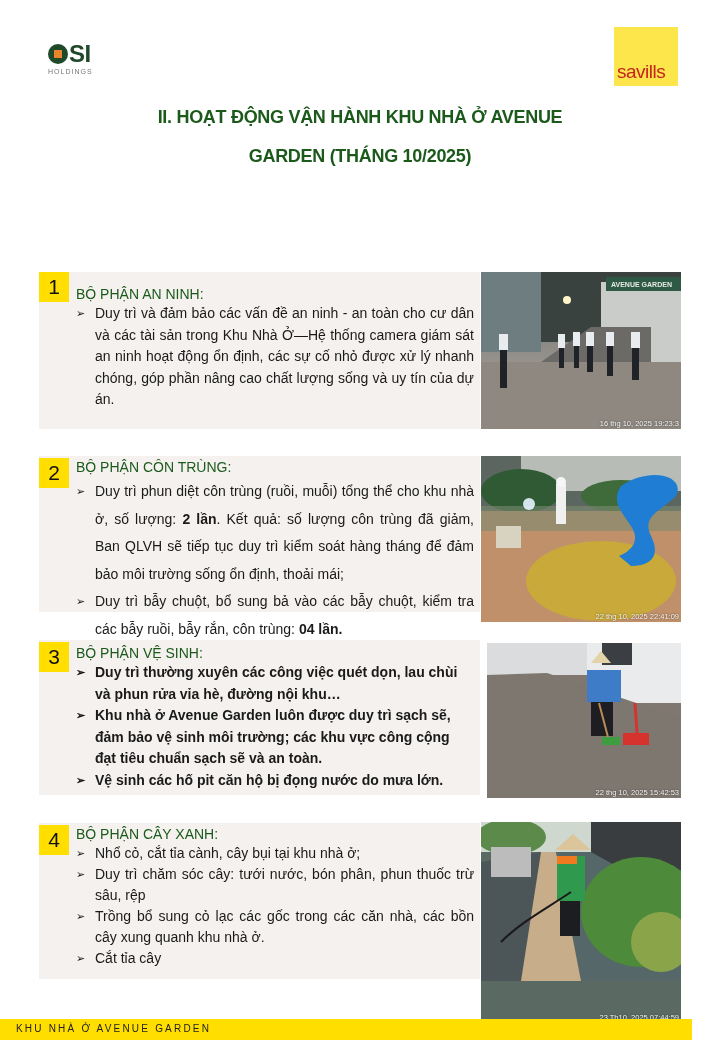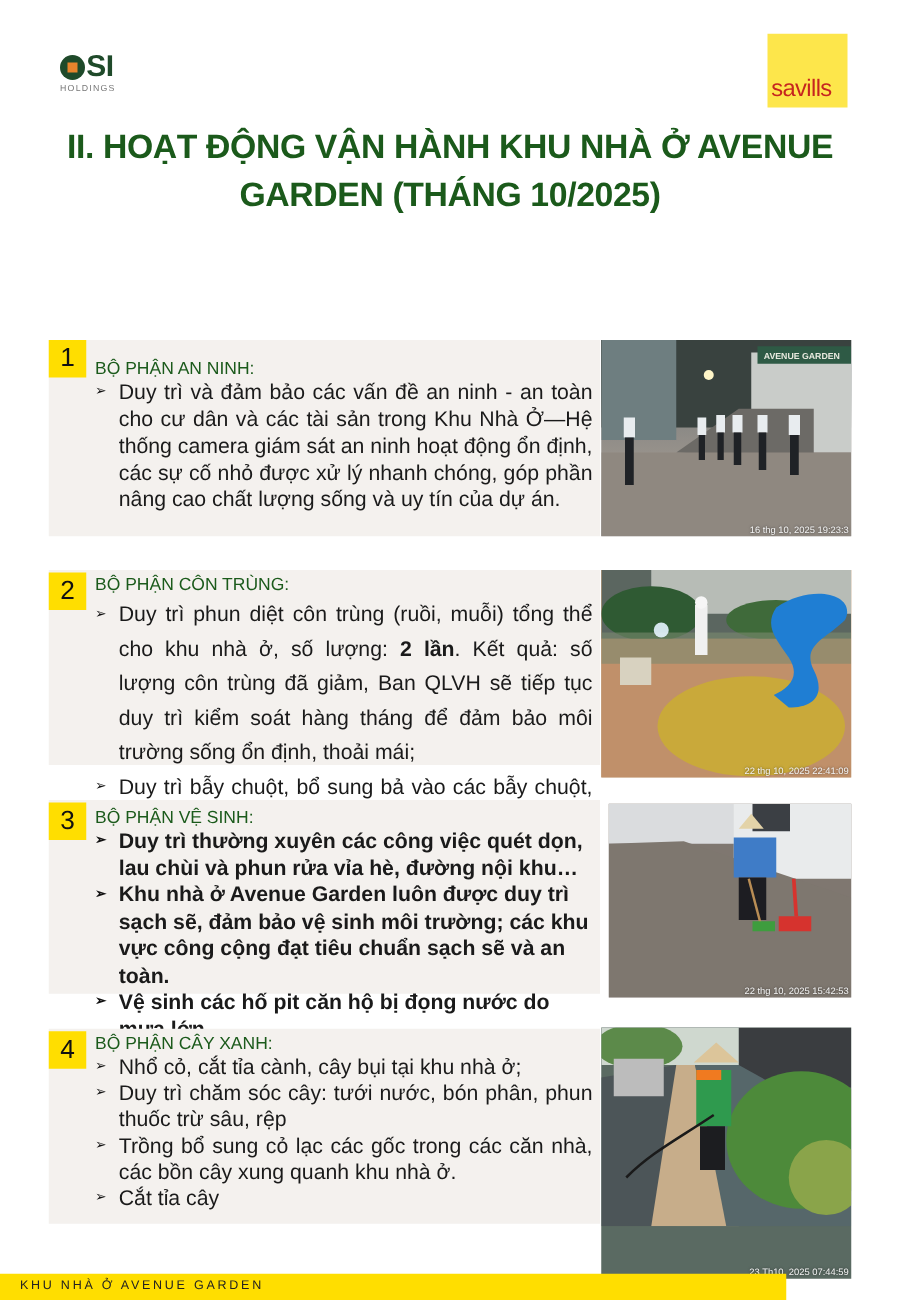--- a/index.html
+++ b/index.html
@@ -9,34 +9,34 @@
   .logo-osi { position: absolute; left: 48px; top: 42px; width: 60px; height: 40px; }
   .osi-mark { display: flex; align-items: center; height: 24px; }
   .osi-o { width: 20px; height: 20px; border-radius: 50%; background: #1f4a2a; position: relative; }
   .osi-o::after { content: ""; position: absolute; left: 6px; top: 6px; width: 8px; height: 8px; background: #e8842c; }
   .osi-letters { font-weight: bold; font-size: 24px; color: #1f4a2a; line-height: 24px; margin-left: 1px; letter-spacing: -0.5px; }
   .osi-sub { font-size: 7px; color: #777; letter-spacing: 1px; margin-top: 2px; }
 
   .logo-savills { position: absolute; left: 614px; top: 27px; width: 64px; height: 59px; background: #fde64b; }
   .logo-savills span { position: absolute; left: 3px; bottom: 3px; font-size: 19px; color: #c6251f; letter-spacing: -0.5px; }
 
-  .title { position: absolute; left: 20px; top: 98px; width: 680px; text-align: center; font-weight: bold; font-size: 27px; line-height: 39px; color: #1b5a1b; letter-spacing: -0.3px; }
+  .title { position: absolute; left: 20px; top: 98px; width: 680px; text-align: center; font-weight: bold; font-size: 18px; line-height: 39px; color: #1b5a1b; letter-spacing: -0.3px; }
 
   .section { position: absolute; left: 39px; background: #f4f1ee; }
   .badge { position: absolute; left: 0; top: 0; width: 30px; height: 30px; background: #ffde00; font-size: 21px; display: flex; align-items: center; justify-content: center; color: #111; }
   .sec-head { position: absolute; left: 37px; font-weight: normal; font-size: 14px; color: #1b5a1b; }
-  .sec-body { position: absolute; left: 37px; width: 398px; font-size: 17px; color: #1a1a1a; }
+  .sec-body { position: absolute; left: 37px; width: 398px; font-size: 14px; color: #1a1a1a; }
   .bullet { position: relative; padding-left: 19px; text-align: justify; }
   .bullet::before { content: "\27A2"; position: absolute; left: 0; top: 0; font-size: 11px; color: #111; }
   .bullet b { font-weight: bold; }
 
   .photo { position: absolute; overflow: hidden; }
   .stamp { position: absolute; right: 2px; bottom: 1px; font-size: 7.5px; color: #f4f4f4; text-shadow: 0 0 2px rgba(0,0,0,0.6); white-space: nowrap; }
 
-  .footer { position: absolute; left: 0; top: 1019px; width: 629px; height: 21px; background: #ffde00; }
+  .footer { position: absolute; left: 0; top: 1019px; width: 692px; height: 21px; background: #ffde00; }
   .footer span { position: absolute; left: 16px; top: 4px; font-size: 10px; letter-spacing: 2.2px; color: #222; }
 </style>
 </head>
 <body>
 
 <div class="logo-osi">
   <div class="osi-mark">
     <div class="osi-o"></div>
     <div class="osi-letters">SI</div>
   </div>

